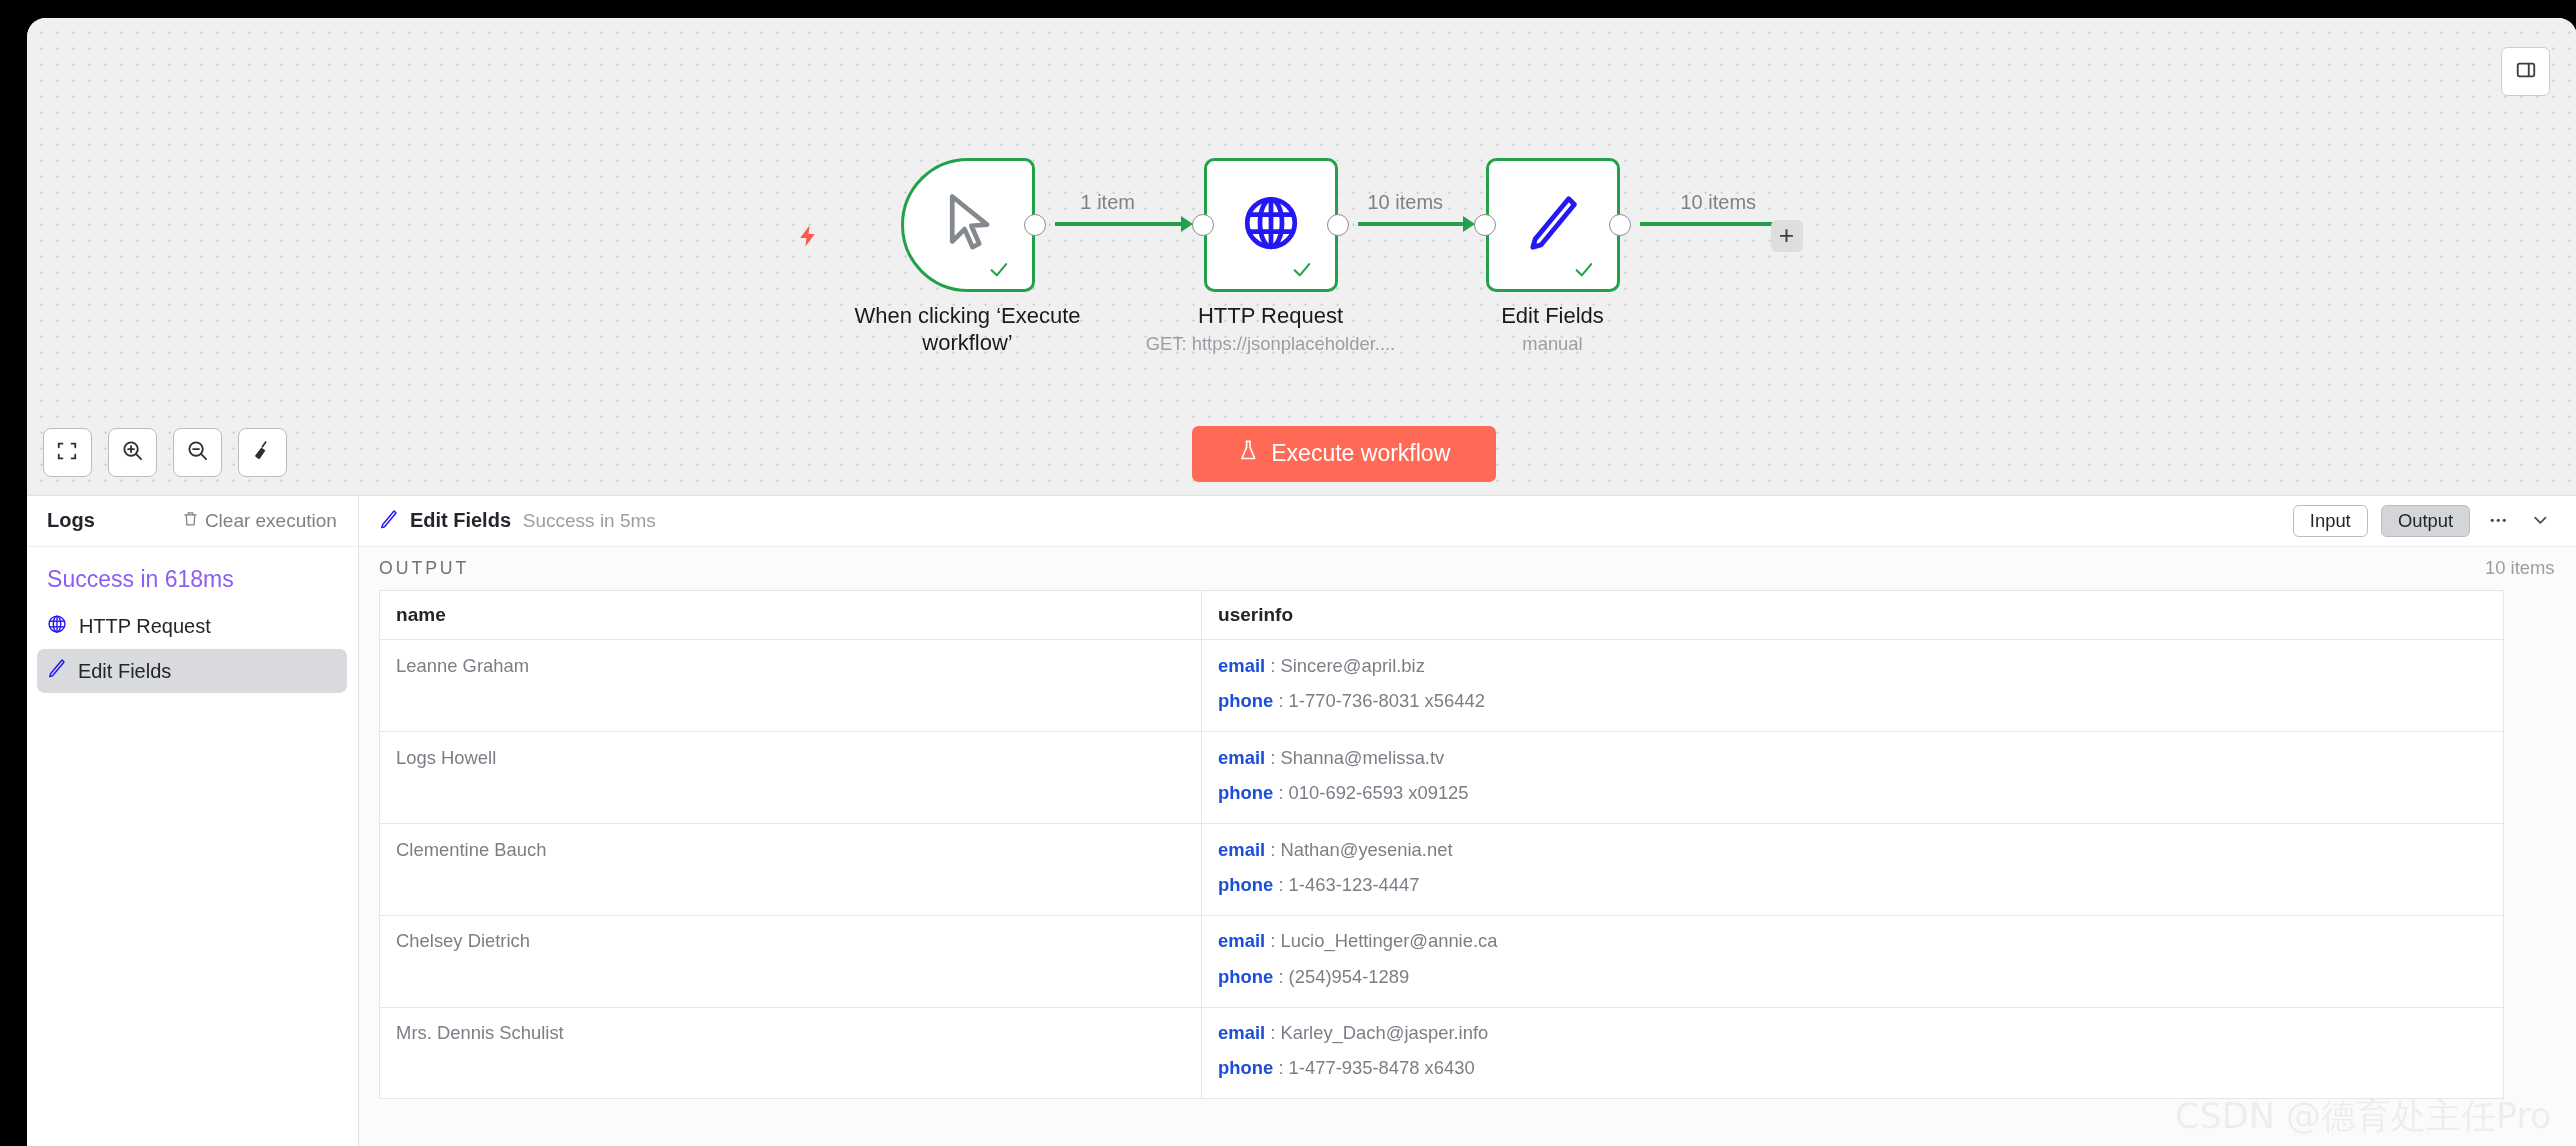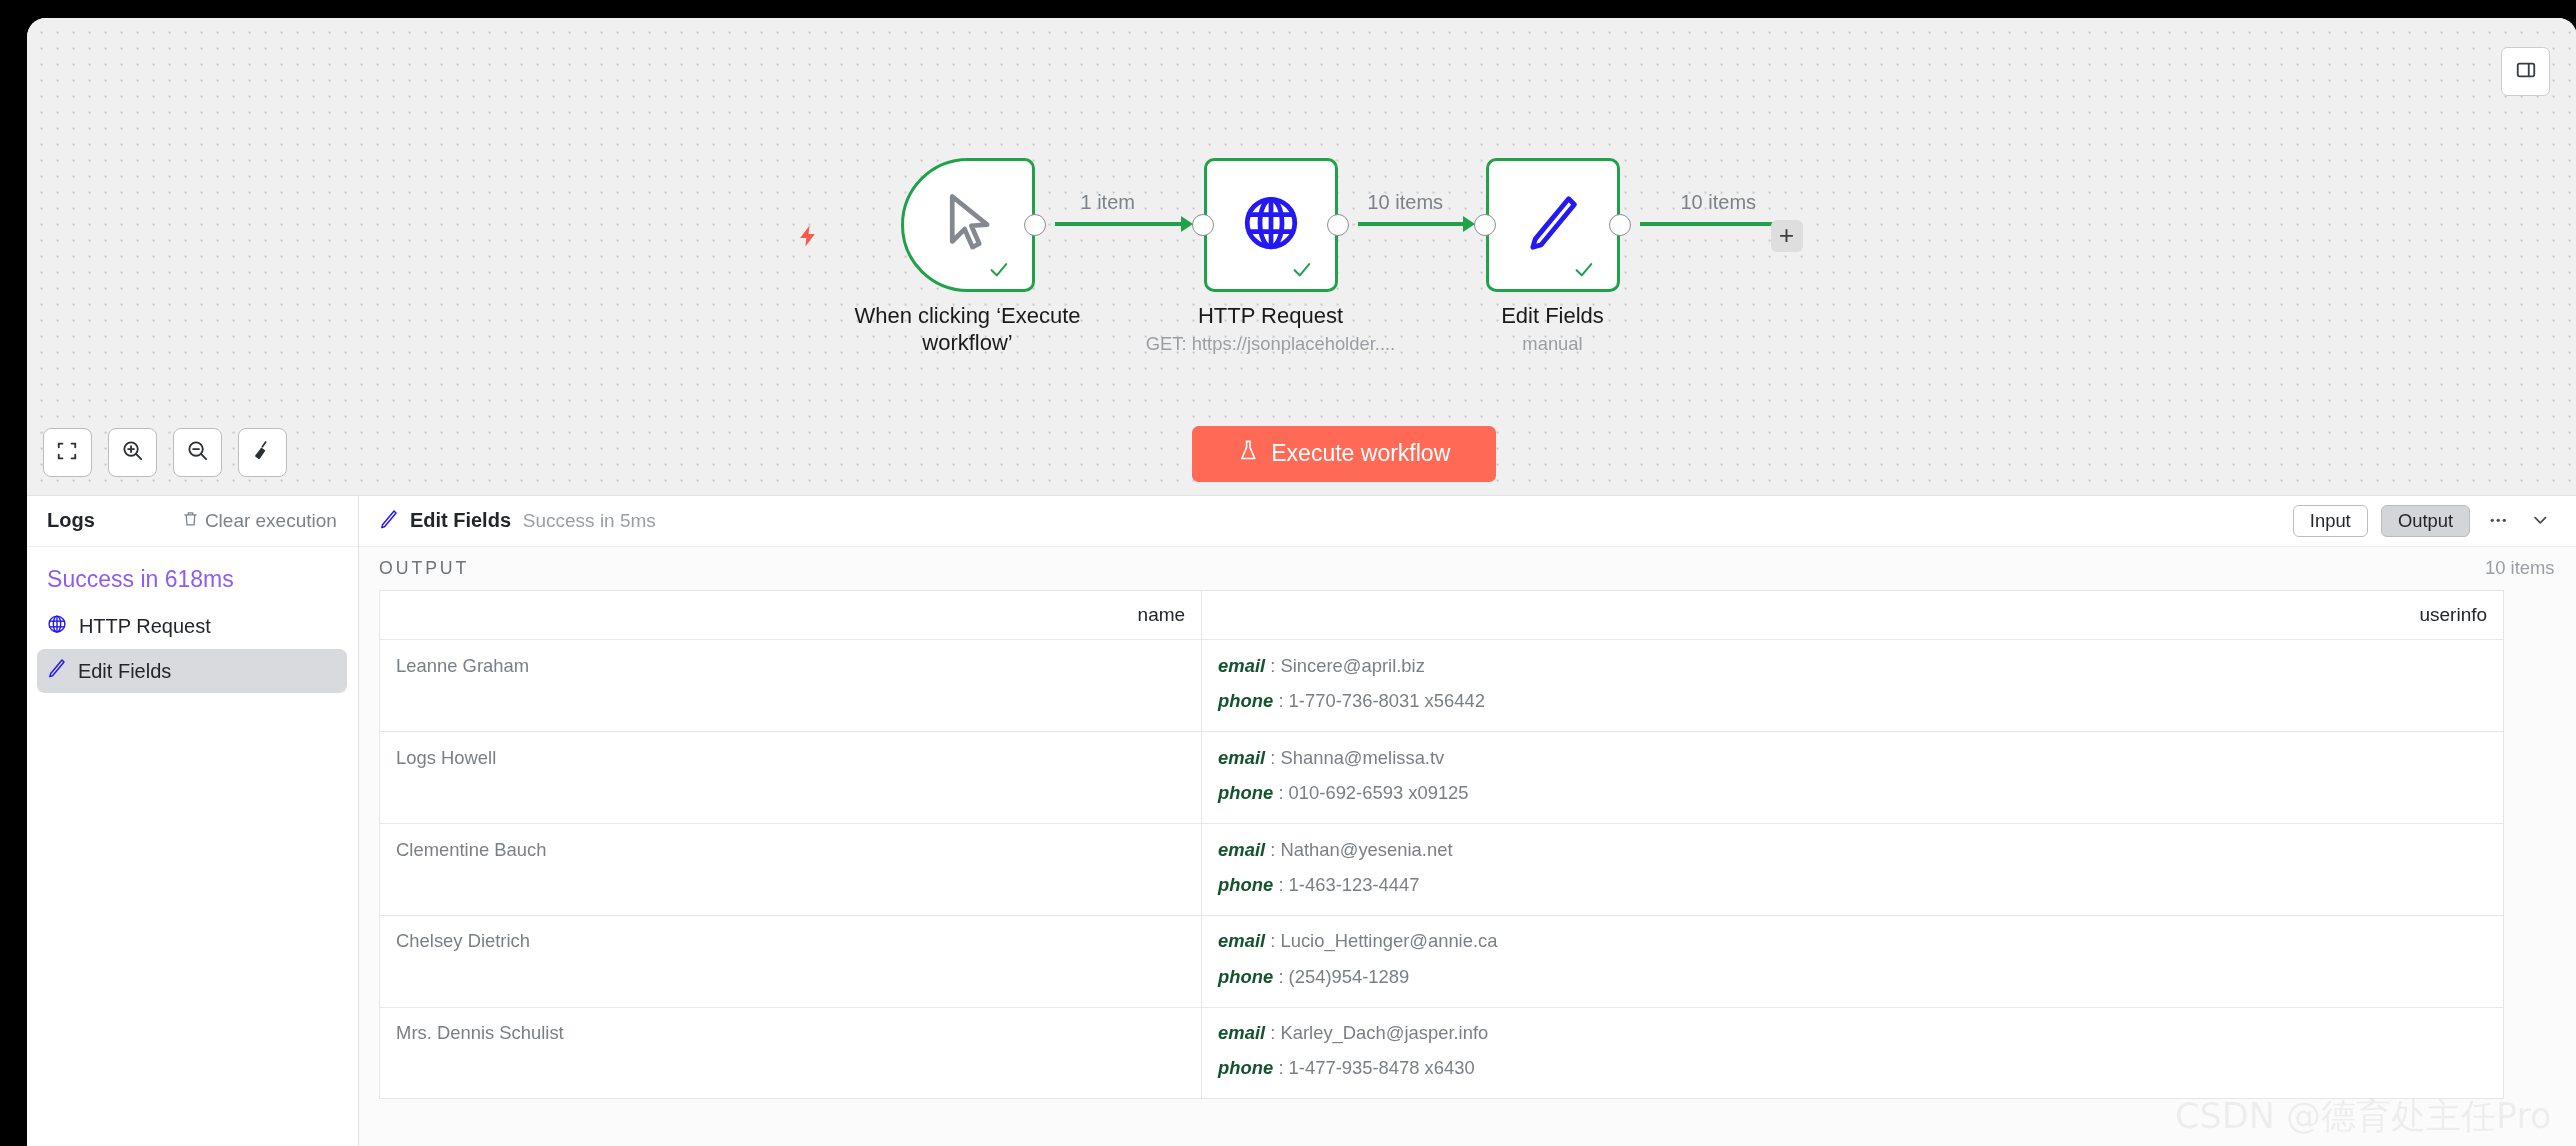--- a/index.html
+++ b/index.html
@@ -205,37 +205,37 @@
   }
   table.out-table {
     border-collapse: collapse;
     width: 2124px;
     table-layout: fixed;
     background: #fff;
   }
   table.out-table col.c-name { width: 822px; }
   table.out-table col.c-info { width: 1302px; }
   table.out-table th {
-    text-align: right;
-    font-size: 19px; font-weight: 400; color: #22252a;
+    text-align: left;
+    font-size: 19px; font-weight: 700; color: #22252a;
     padding: 13.2px 16px;
     border: 1.1px solid #e4e6e9;
     background: #fff;
   }
   table.out-table td {
     vertical-align: top;
     font-size: 18.4px; color: #7a7f85;
     padding: 14.7px 16px 19px 16px;
     border: 1.1px solid #e4e6e9;
     background: #fff;
     height: 79px;
   }
   .kv { margin-bottom: 13.2px; white-space: nowrap; }
   .kv:last-child { margin-bottom: 0; }
-  .kv b { color: #14532d; font-weight: 700; font-style: italic; }
+  .kv b { color: #1d4ed8; font-weight: 700; }
   .kv span { color: #7a7f85; }
 
   #watermark {
     position: absolute; right: 25px; bottom: 5.9px;
     font-size: 35px; color: rgba(0,0,0,0.055);
     white-space: nowrap; pointer-events: none;
     font-family: "DejaVu Sans", sans-serif;
   }
 </style>
 </head>

